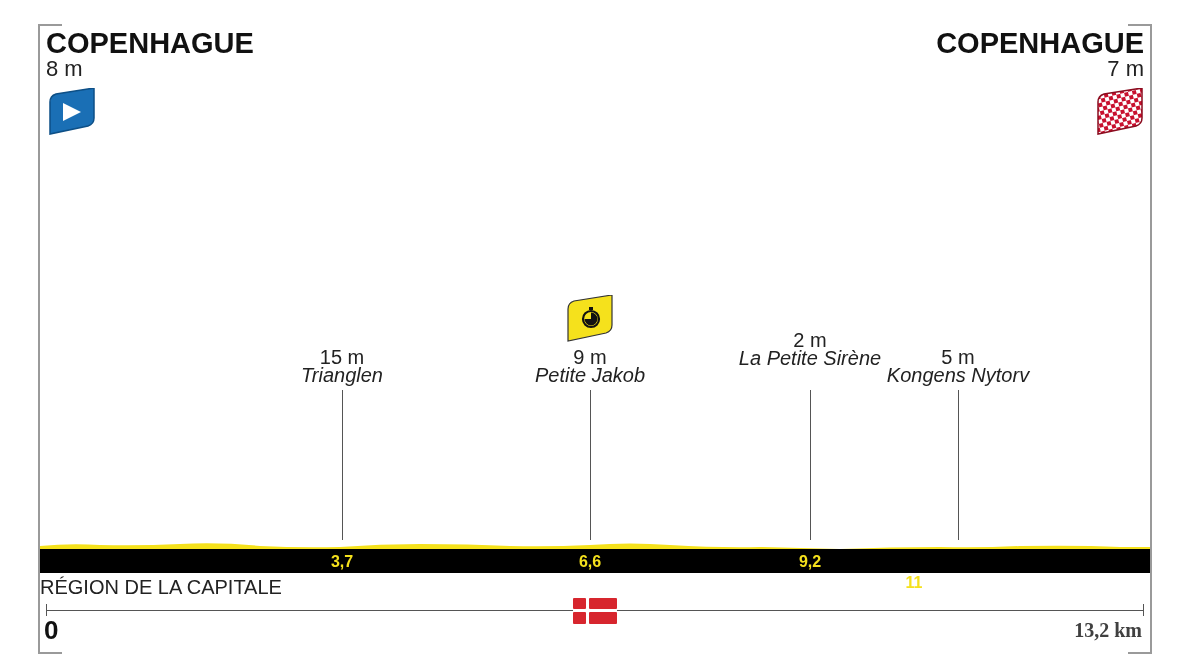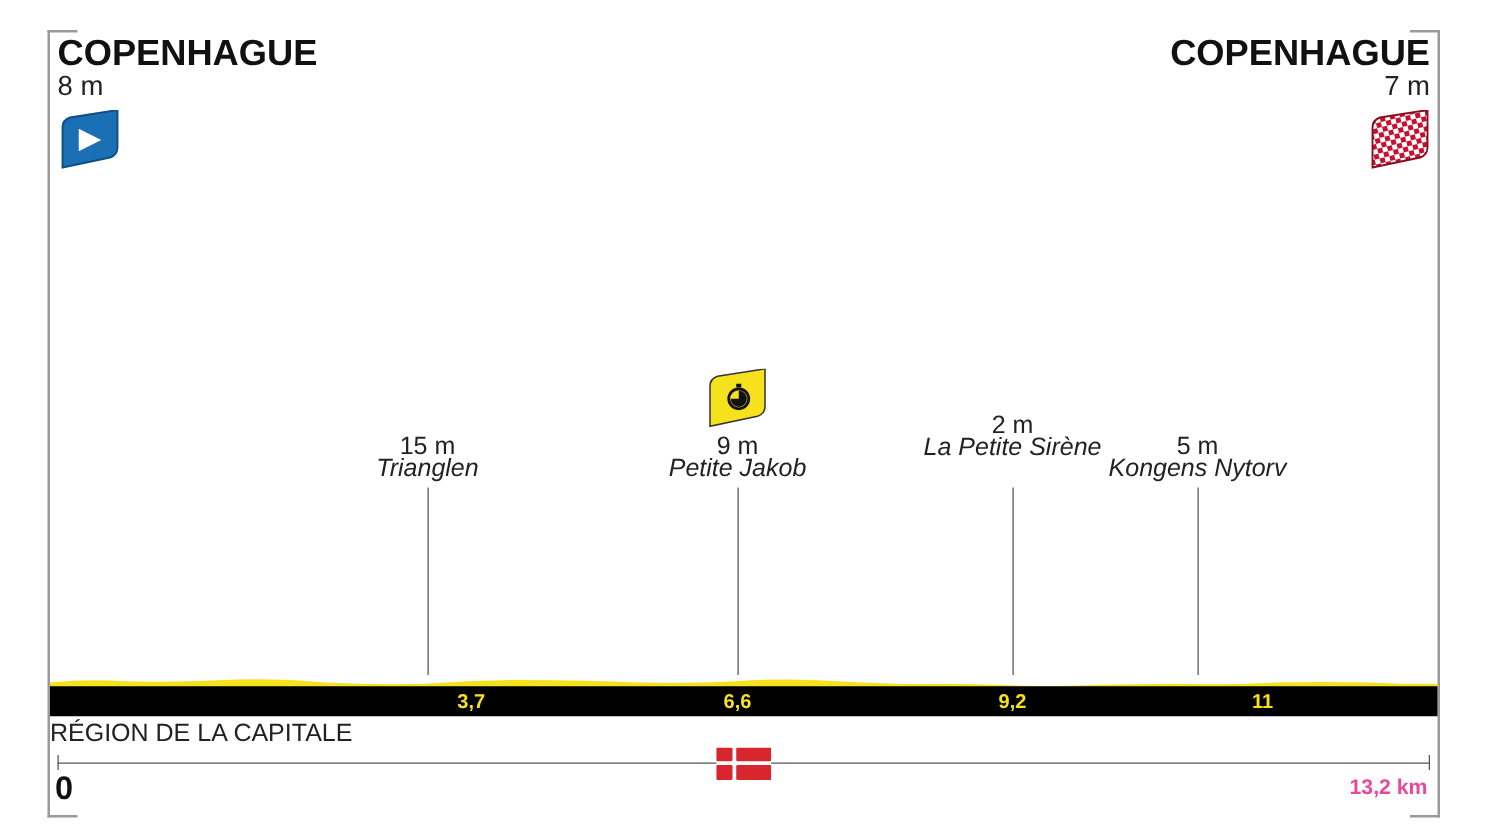--- a/index.html
+++ b/index.html
@@ -31,21 +31,21 @@
   .profile { position: absolute; left: 40px; top: 536px; width: 1110px; height: 18px; }
   .bar { position: absolute; left: 40px; top: 549px; width: 1110px; height: 24px; background: #000; }
   .km-label { position: absolute; top: 553px; font-weight: 700; font-size: 16px; color: #f5e11c; transform: translateX(-50%); line-height: 18px; }
 
   .region { position: absolute; left: 40px; top: 577px; font-size: 20px; color: #222; line-height: 20px; }
   .axis { position: absolute; left: 46px; top: 610px; width: 1098px; height: 1px; background: #555; }
   .axis-tick-l { position: absolute; left: 46px; top: 604px; width: 1px; height: 12px; background: #555; }
   .axis-tick-r { position: absolute; left: 1143px; top: 604px; width: 1px; height: 12px; background: #555; }
   .flag { position: absolute; left: 573px; top: 598px; }
   .dist-start { position: absolute; left: 44px; top: 614px; font-size: 26px; font-weight: 700; color: #111; line-height: 32px; }
-  .dist-end { position: absolute; right: 58px; top: 614px; font-size: 17px; font-weight: 700; color: #ec4899; line-height: 32px; }
+  .dist-end { position: absolute; right: 58px; top: 614px; font-size: 20px; font-weight: 700; color: #404040; line-height: 32px; font-family: Liberation Serif, serif; }
 </style>
 </head>
 <body>
 
 <div class="frame-left"></div>
 <div class="frame-left-top"></div>
 <div class="frame-left-bot"></div>
 <div class="frame-right"></div>
 <div class="frame-right-top"></div>
 <div class="frame-right-bot"></div>
@@ -106,24 +106,24 @@
   <span class="wp-alt">5 m</span>
   <span class="wp-name">Kongens Nytorv</span>
 </div>
 <div class="wp-line" style="left:958px;"></div>
 
 <svg class="profile" viewBox="0 0 1110 18" preserveAspectRatio="none">
   <path d="M0 10 Q30 7 60 9 Q100 10 140 8 Q180 6 220 10 Q260 12 300 11 Q340 8 380 8 Q430 8 470 10 Q510 11 550 9 Q590 6 630 9 Q680 12 720 11 Q760 12 800 13 Q850 11 900 11 Q940 12 980 10 Q1040 9 1080 11 L1110 11 L1110 18 L0 18 Z" fill="#f5e11c"></path>
 </svg>
 
 <div class="bar"></div>
-<div class="km-label" style="left:342px;margin-left:35px;">3,7</div>
+<div class="km-label" style="left:342px;">3,7</div>
 <div class="km-label" style="left:590px;">6,6</div>
 <div class="km-label" style="left:810px;">9,2</div>
-<div class="km-label" style="left:1010px;">11</div>
+<div class="km-label" style="left:914px;margin-top:21px;">11</div>
 
 <div class="region">RÉGION DE LA CAPITALE</div>
 <div class="axis"></div>
 <div class="axis-tick-l"></div>
 <div class="axis-tick-r"></div>
 
 <div class="flag">
   <svg width="44" height="26" viewBox="0 0 44 26">
     <rect width="44" height="26" fill="#ffffff"></rect>
     <rect x="0" y="0" width="13" height="11" rx="1" fill="#d7262e"></rect>

